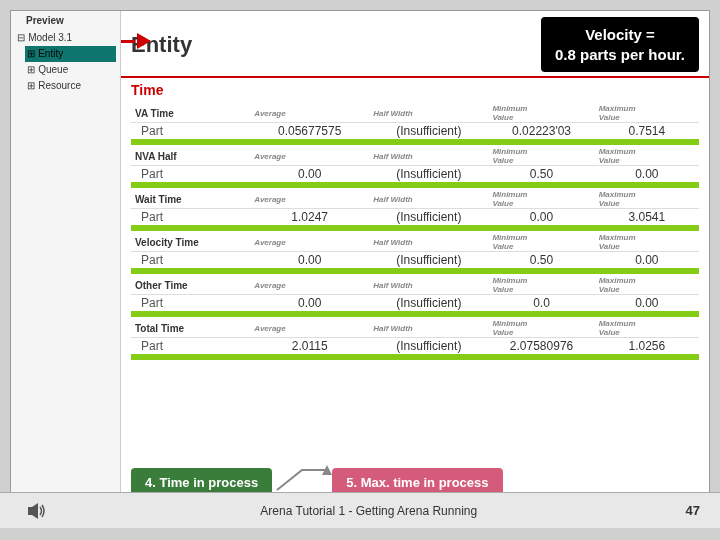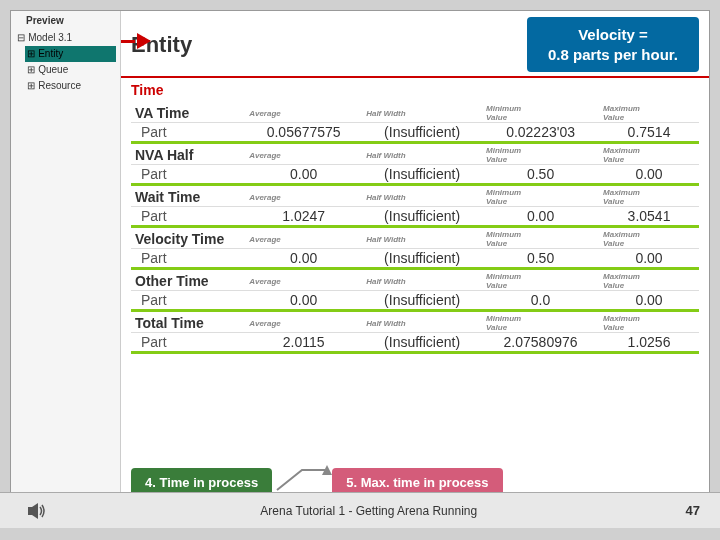--- a/index.html
+++ b/index.html
@@ -113,25 +113,25 @@
 
     .entity-title {
       font-size: 22px;
       font-weight: bold;
       color: #333;
       flex: 1;
     }
 
     
     .callout-box {
-      background: #0369a1;
+      background: #000000;
       color: #fff;
       font-size: 15px;
       font-weight: bold;
-      padding: 8px 21px;
+      padding: 8px 14px;
       border-radius: 4px;
       text-align: center;
       line-height: 1.3;
       margin-left: 10px;
     }
 
     
     .time-section {
       padding: 2px 10px;
     }
@@ -145,33 +145,33 @@
     }
 
     
     .stats-table {
       width: 100%;
       border-collapse: collapse;
       font-size: 9px;
     }
 
     .stats-table .category-row td {
-      font-size: 14px;
+      font-size: 10px;
       font-weight: bold;
       color: #333;
       padding: 2px 4px 0px 4px;
       border-bottom: 1px solid #ddd;
     }
 
     .stats-table .data-row td {
-      font-size: 14px;
+      font-size: 12px;
       color: #333;
       padding: 1px 4px;
       text-align: center;
-      border-bottom: 3px solid #84cc16;
+      border-bottom: 6px solid #84cc16;
     }
 
     .stats-table .data-row td:first-child {
       text-align: left;
       padding-left: 10px;
       color: #555;
     }
 
     .col-label { width: 80px; }
     .col-avg { width: 80px; }

